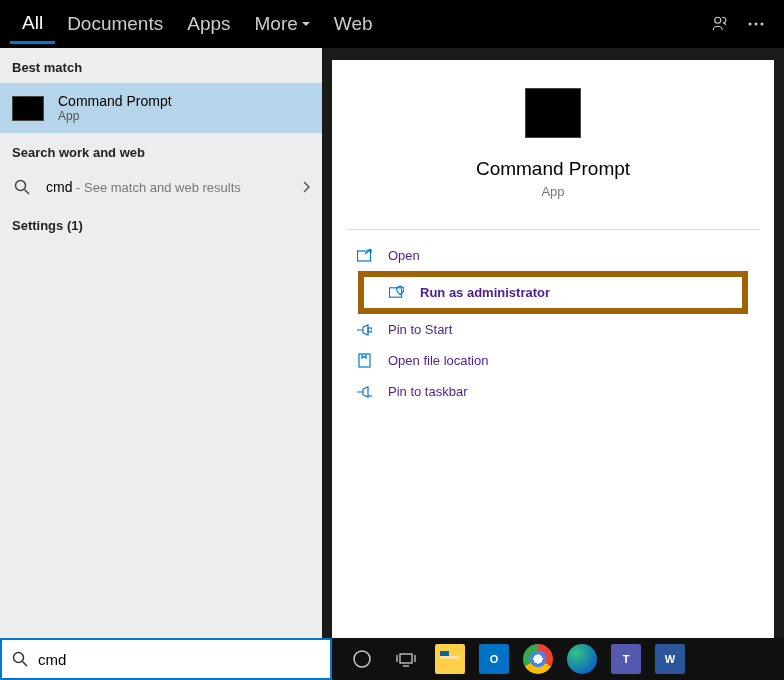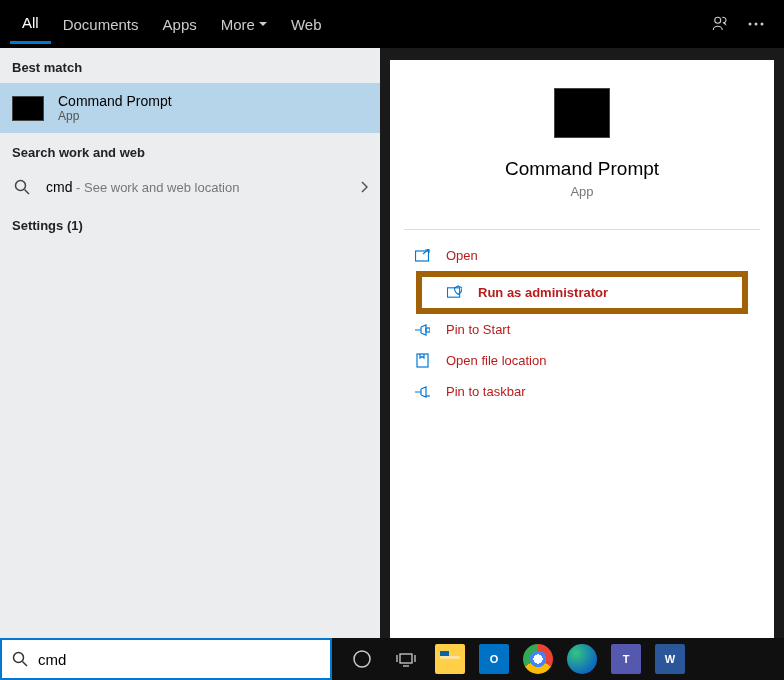--- a/index.html
+++ b/index.html
@@ -1,27 +1,27 @@
 <!DOCTYPE html>
 <html><head>
 <meta charset="utf-8">
 <style>
 * { margin: 0; padding: 0; box-sizing: border-box; font-family: "Segoe UI", Arial, sans-serif; }
 body { background: #1a1a1a; width: 784px; height: 680px; overflow: hidden; position: relative; }
 
 
 .tabbar { background: #000; height: 48px; display: flex; align-items: center; padding: 0 10px; }
-.tab { color: #ccc; font-size: 15px; padding: 0 12px; height: 40px; display: flex; align-items: center; cursor: pointer; gap: 4px; }
+.tab { color: #ccc; font-size: 19px; padding: 0 12px; height: 40px; display: flex; align-items: center; cursor: pointer; gap: 4px; }
 .tab.active { color: #fff; border-bottom: 3px solid #0078d4; font-weight: 400; }
 .tabbar-spacer { flex: 1; }
 .tabbar-icon { color: #ccc; width: 36px; height: 48px; display: flex; align-items: center; justify-content: center; cursor: pointer; font-size: 16px; }
 
 
 .main { display: flex; height: 590px; }
-.left { width: 380px; background: #ebedee; display: flex; flex-direction: column; }
+.left { width: 322px; background: #ebedee; display: flex; flex-direction: column; }
 .right { flex: 1; background: #fff; margin: 12px 10px 0 10px; display: flex; flex-direction: column; }
 
 .section-label { font-size: 13px; font-weight: 600; color: #222; padding: 12px 12px 8px 12px; }
 
 .best-row { display: flex; align-items: center; background: #b7d5ea; padding: 10px 12px; gap: 14px; cursor: pointer; }
 .cmd-thumb { width: 32px; height: 25px; background: #000; border: 1px solid #444; }
 .best-text { display: flex; flex-direction: column; }
 .best-name { font-size: 14px; color: #000; }
 .best-type { font-size: 12px; color: #555; }
 
@@ -33,21 +33,21 @@
 
 .settings-row { padding: 12px 12px; font-size: 13px; color: #222; font-weight: 600; cursor: pointer; }
 
 
 .app-preview { display: flex; flex-direction: column; align-items: center; padding: 28px 0 20px 0; }
 .cmd-thumb-big { width: 56px; height: 50px; background: #000; border: 1px solid #444; }
 .app-title { font-size: 19px; color: #000; margin-top: 20px; }
 .app-type { font-size: 13px; color: #777; margin-top: 4px; }
 .divider { height: 1px; background: #ddd; margin: 10px 14px; }
 
-.action { display: flex; align-items: center; gap: 16px; padding: 8px 24px; font-size: 13px; color: #b91c1c; cursor: pointer; }
+.action { display: flex; align-items: center; gap: 16px; padding: 8px 24px; font-size: 13px; color: #4c1d95; cursor: pointer; }
 .action-icon { width: 16px; display: flex; justify-content: center; color: #0078d4; }
 .highlight { border: 6px solid #a16207; margin: 0 26px; background:#fff;font-weight:bold; }
 
 
 .taskbar { position: absolute; bottom: 0; left: 0; right: 0; height: 42px; background: #101010; display: flex; align-items: center; }
 .searchbox { width: 332px; height: 42px; background: #fff; border: 2px solid #0078d4; display: flex; align-items: center; padding: 0 10px; gap: 10px; margin-right: 8px; }
 .searchbox input { border: none; outline: none; font-size: 15px; flex: 1; }
 .tbicon { width: 44px; height: 42px; display: flex; align-items: center; justify-content: center; cursor: pointer; }
 .appicon { width: 30px; height: 30px; display: flex; align-items: center; justify-content: center; border-radius: 2px; font-size: 11px; font-weight: bold; color: #fff; }
 
@@ -99,21 +99,21 @@
 
     <div class="section-label">Search work and web</div>
     <div class="web-row">
       <div class="web-icon">
         <svg width="16" height="16" viewBox="0 0 16 16" stroke="#444" fill="none" stroke-width="1.5">
             <circle cx="6.5" cy="6.5" r="5"></circle>
             <line x1="10.5" y1="10.5" x2="15" y2="15"></line>
           </svg>
       </div>
       <div>
-        <span class="web-text">cmd</span><span class="web-sub"> - See work and web location</span>
+        <span class="web-text">cmd</span><span class="web-sub"> - See match and web results</span>
       </div>
       <div class="chev-r">
         <svg width="8" height="12" viewBox="0 0 8 12" stroke="#555" fill="none" stroke-width="1.5">
             <path d="M2 1 L7 6 L2 11"></path>
           </svg>
       </div>
     </div>
 
     <div class="settings-row">Settings (1)</div>
   </div>

